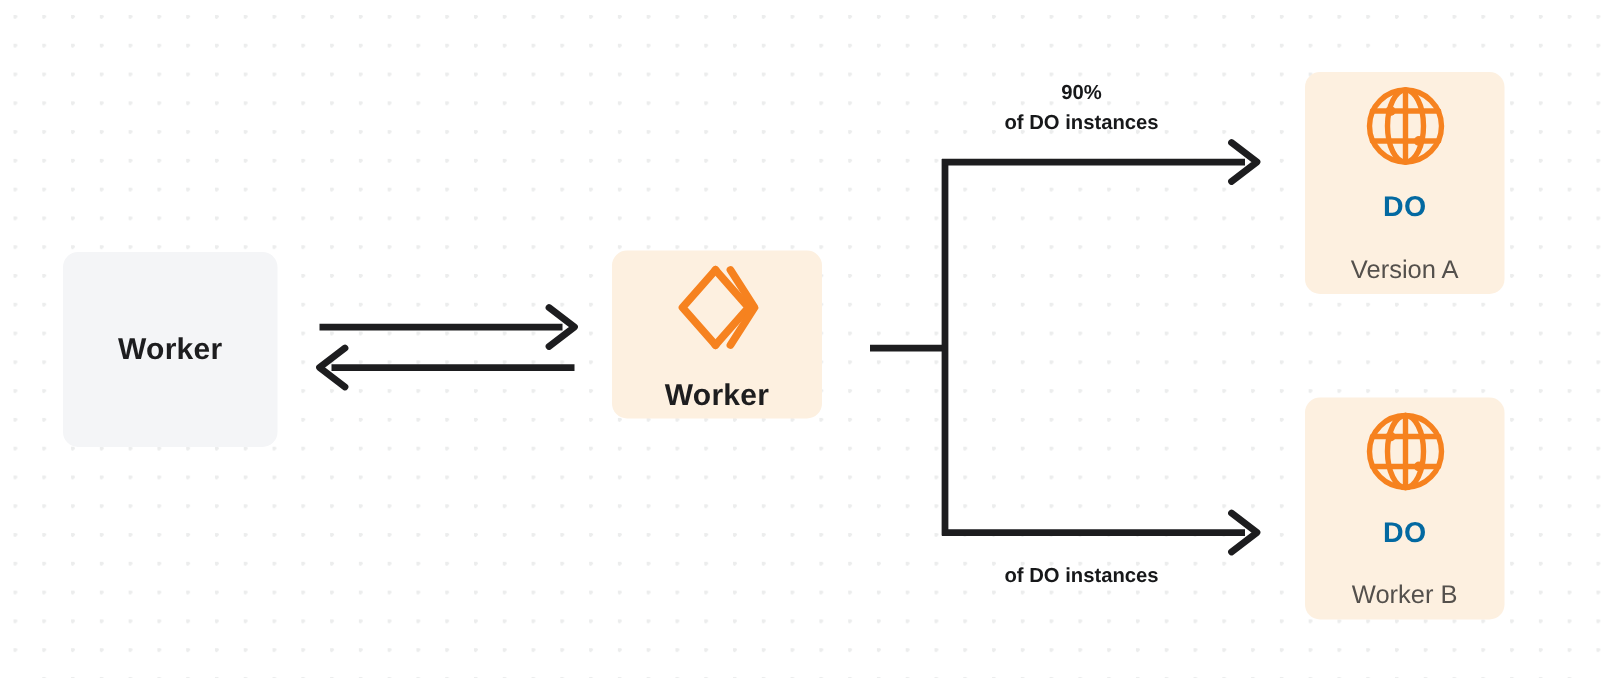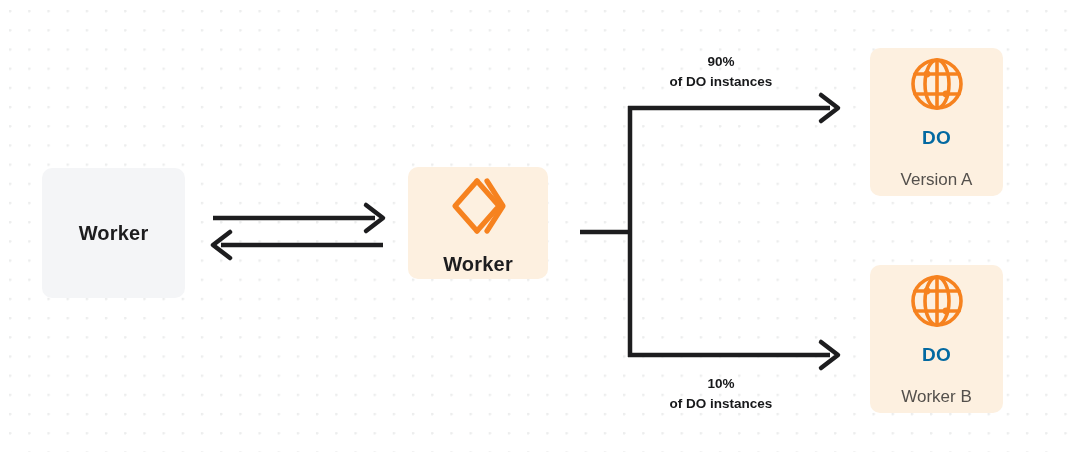--- a/index.html
+++ b/index.html
@@ -163,21 +163,20 @@
       <polyline points="821,342 838,355 821,368" fill="none" stroke="#1d1d1f" stroke-width="4.5" stroke-linecap="round" stroke-linejoin="round"></polyline>
     </g>
   </svg>
 
   <div class="edge-label label-top">
     <span class="pct">90%</span>
     <span class="sub">of DO instances</span>
   </div>
 
   <div class="edge-label label-bottom">
-    <span class="pct">10%</span>
     <span class="sub">of DO instances</span>
   </div>
 
   <div class="node node-client">
     <span class="node-title">Worker</span>
   </div>
 
   <div class="node node-worker">
     <span class="icon-wrap">
       <svg width="62" height="62" viewBox="0 0 62 62" xmlns="http://www.w3.org/2000/svg">

